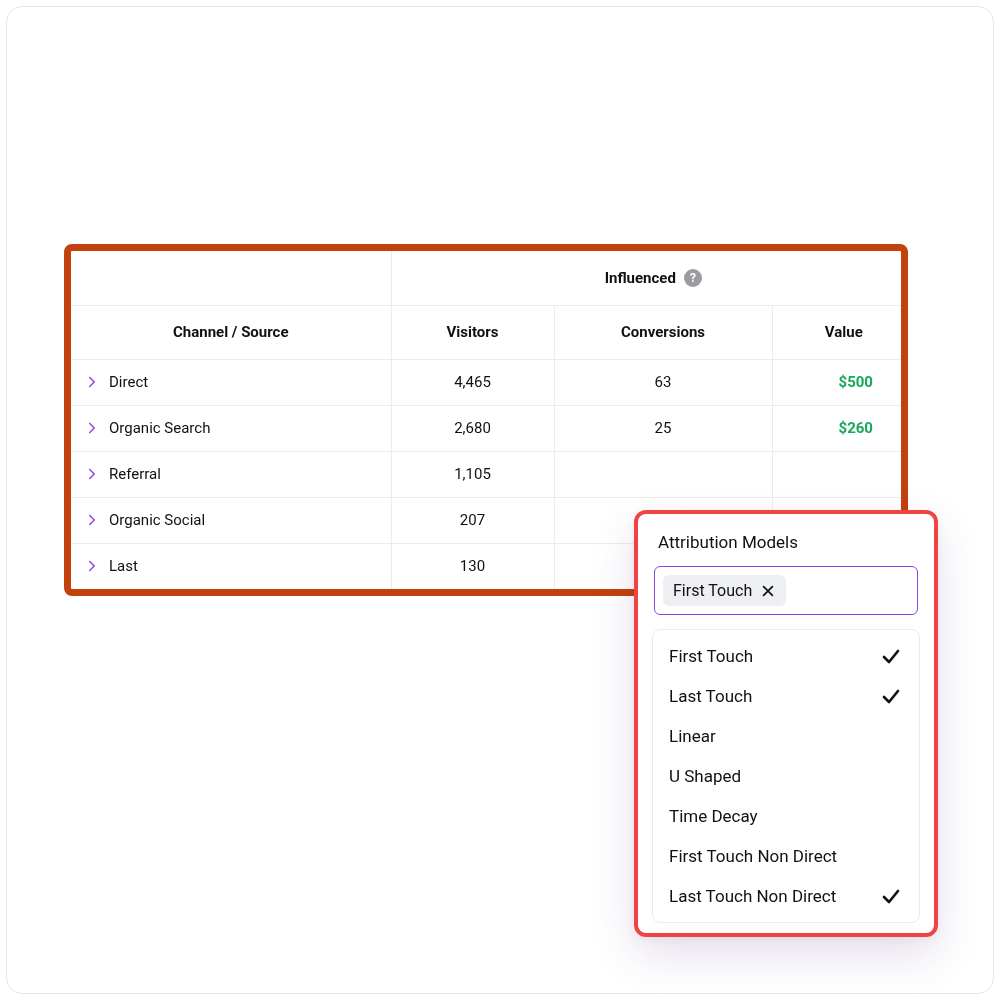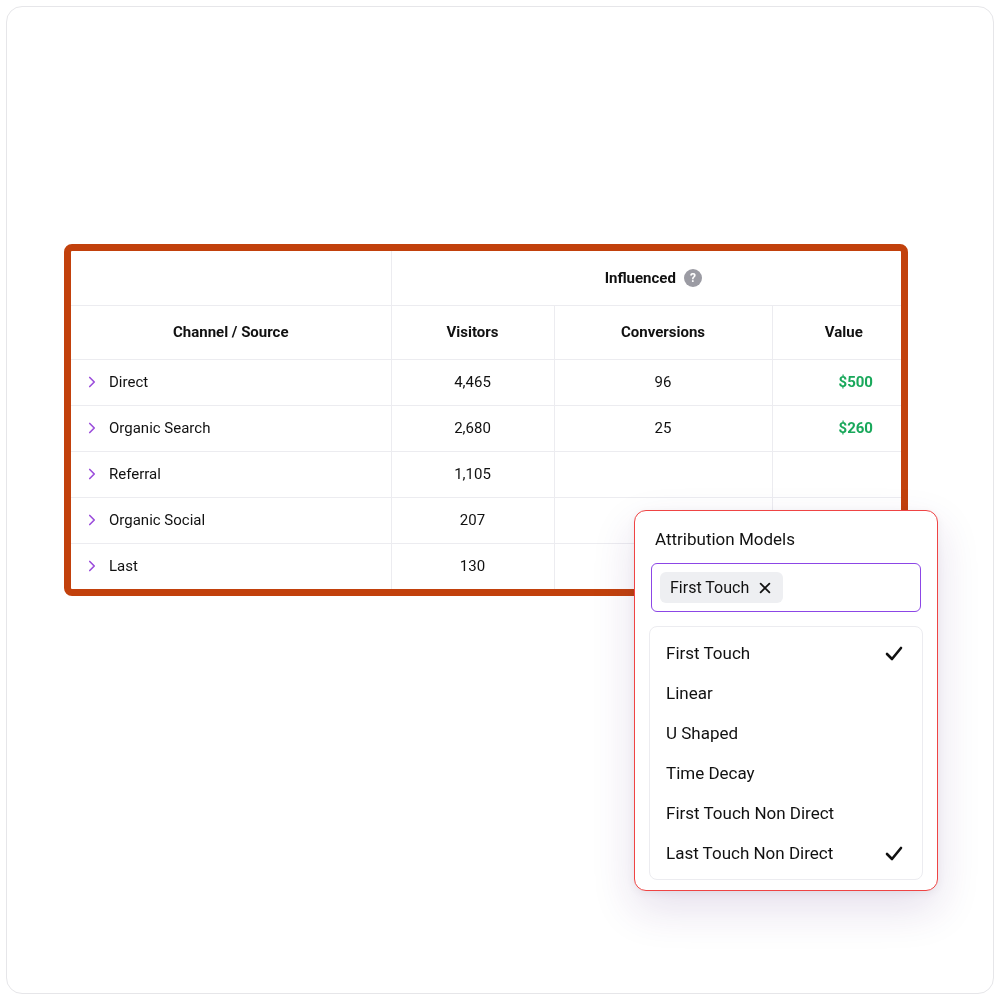--- a/index.html
+++ b/index.html
@@ -70,21 +70,21 @@
     }
     .infl { display: inline-flex; align-items: center; font-weight: 700; }
 
     
     .panel {
       position: absolute;
       top: 510px;
       left: 634px;
       width: 304px;
       background: #fff;
-      border: 1px solid #ef4444;
+      border: 4px solid #ef4444;
       border-radius: 12px;
       box-shadow: 0 18px 44px rgba(70, 30, 120, 0.14), 0 2px 8px rgba(0,0,0,0.05);
       padding: 18px 14px 10px 14px;
     }
     .panel-title {
       font-size: 17px;
       color: #111;
       margin: 0 0 14px 6px;
     }
     .chipbox {
@@ -164,21 +164,21 @@
       <span class="channel-inner">
         <span class="expander">
           <svg viewBox="0 0 16 16" width="12" height="12" stroke="currentColor" stroke-width="2.2" fill="none" stroke-linecap="round" stroke-linejoin="round">
                   <path d="M5 2 L11 8 L5 14"></path>
                 </svg>
         </span>
         <span>Direct</span>
       </span>
     </td>
     <td>4,465</td>
-    <td>96</td>
+    <td>63</td>
     <td class="value">$500</td>
   </tr>
 
   <tr>
     <td class="channel">
       <span class="channel-inner">
         <span class="expander">
           <svg viewBox="0 0 16 16" width="12" height="12" stroke="currentColor" stroke-width="2.2" fill="none" stroke-linecap="round" stroke-linejoin="round">
                   <path d="M5 2 L11 8 L5 14"></path>
                 </svg>
@@ -260,20 +260,28 @@
 
   <div class="opt">
     <span>First Touch</span>
     <span class="check">
       <svg viewBox="0 0 20 20" width="20" height="20" stroke="currentColor" stroke-width="2.6" fill="none" stroke-linecap="round" stroke-linejoin="round">
             <path d="M3 11 L8 16 L17 5"></path>
           </svg>
     </span>
   </div>
 
+  <div class="opt">
+    <span>Last Touch</span>
+    <span class="check">
+      <svg viewBox="0 0 20 20" width="20" height="20" stroke="currentColor" stroke-width="2.6" fill="none" stroke-linecap="round" stroke-linejoin="round">
+            <path d="M3 11 L8 16 L17 5"></path>
+          </svg>
+    </span>
+  </div>
 
   <div class="opt">
     <span>Linear</span>
     <span class="check hidden">
       <svg viewBox="0 0 20 20" width="20" height="20" stroke="currentColor" stroke-width="2.6" fill="none" stroke-linecap="round" stroke-linejoin="round">
             <path d="M3 11 L8 16 L17 5"></path>
           </svg>
     </span>
   </div>
 

